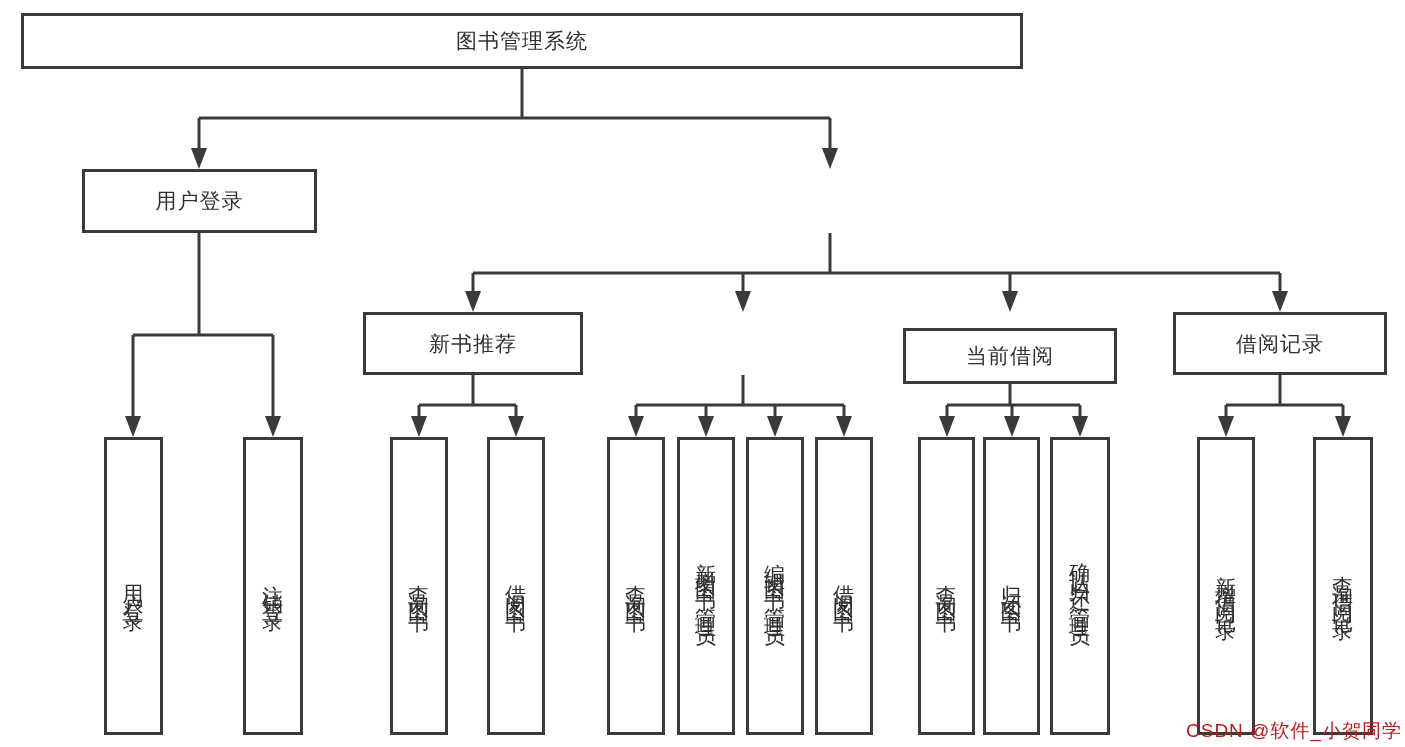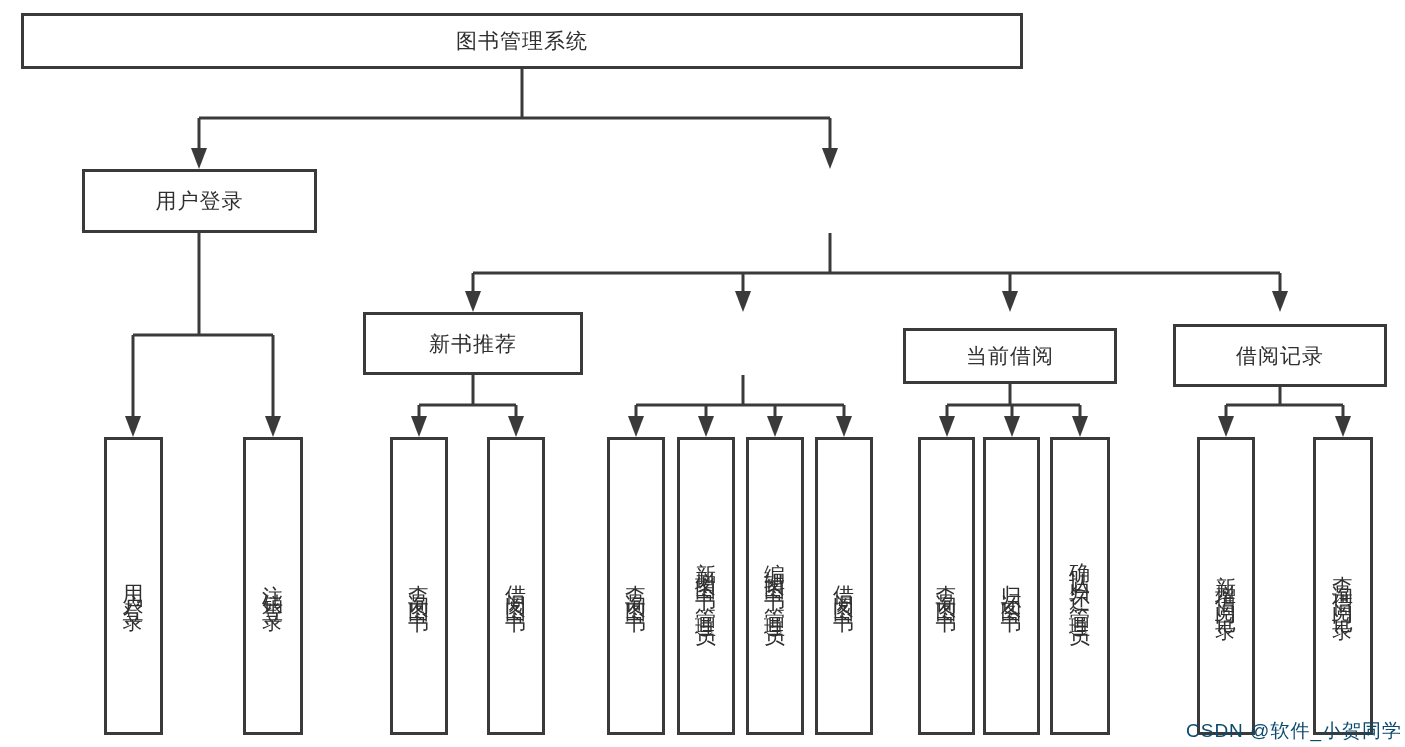--- a/index.html
+++ b/index.html
@@ -46,42 +46,42 @@
     white-space: normal;
     line-height: 1;
   }
   
   #node-root            { left: 21px;   top: 13px;  width: 1002px; height: 56px; }
   #node-user-login      { left: 82px;   top: 169px; width: 235px;  height: 64px; }
   #node-book-management { left: 712px;  top: 169px; width: 235px;  height: 64px; }
   #node-new-book-recommend { left: 363px;  top: 312px; width: 220px; height: 63px; justify-content: center; }
   #node-book-borrow        { left: 633px;  top: 312px; width: 220px; height: 63px; }
   #node-current-borrow     { left: 903px;  top: 328px; width: 214px; height: 56px; }
-  #node-borrow-records     { left: 1173px; top: 324px; width: 214px; height: 63px; }
+  #node-borrow-records     { left: 1173px; top: 312px; width: 214px; height: 63px; }
   
   .leaf { top: 437px; height: 298px; }
   #leaf-user-login          { left: 104px;  width: 59px; }
   #leaf-logout              { left: 243px;  width: 60px; }
   #leaf-nb-query-books      { left: 390px;  width: 58px; }
   #leaf-nb-borrow-books     { left: 487px;  width: 58px; }
   #leaf-bb-query-books      { left: 607px;  width: 58px; }
   #leaf-bb-add-books-admin  { left: 677px;  width: 58px; }
   #leaf-bb-edit-books-admin { left: 746px;  width: 58px; }
   #leaf-bb-borrow-books     { left: 815px;  width: 58px; }
   #leaf-cb-query-books      { left: 918px;  width: 57px; }
   #leaf-cb-return-books     { left: 983px;  width: 57px; }
   #leaf-cb-confirm-return-admin { left: 1050px; width: 60px; }
   #leaf-br-add-record       { left: 1197px; width: 58px; }
   #leaf-br-query-record     { left: 1313px; width: 60px; }
   #watermark {
     position: absolute;
     left: 1186px;
     top: 718px;
     font-size: 19px;
-    color: #0c4a6e;
+    color: #b91c1c;
     letter-spacing: 1px;
     z-index: 2;
     white-space: nowrap;
   }
 </style>
 </head>
 <body>
 
 <div id="stage">
 

